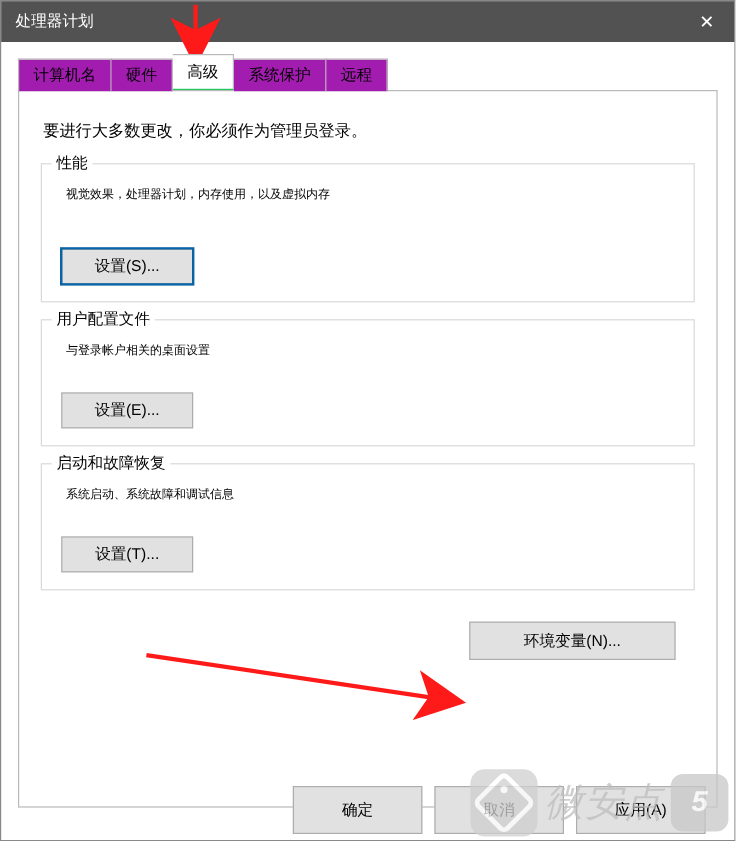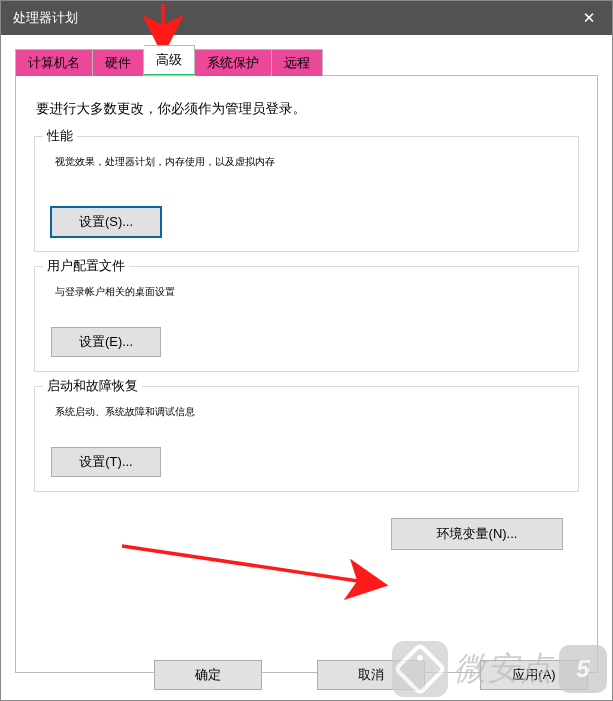--- a/index.html
+++ b/index.html
@@ -48,21 +48,21 @@
     display: flex;
     align-items: flex-end;
     height: 26px;
     position: relative;
     z-index: 2;
   }
   .tab {
     padding: 4px 12px 4px 12px;
     border: 1px solid #b9b9b9;
     border-bottom: none;
-    background: #ec4899;
+    background: #a21caf;
     margin-right: 0;
     font-size: 13px;
     position: relative;
     top: 1px;
     color: #000;
   }
   .tab + .tab { border-left: none; }
   .tab.active {
     background: #fff;
     border-bottom: 1px solid #22c55e;
@@ -141,22 +141,21 @@
     height: 50px;
     display: flex;
     align-items: center;
     justify-content: flex-end;
     gap: 10px;
     padding-right: 24px;
     border-top: none;
   }
   .footbar .btn {
     min-width: 108px;
-    height: 30px;
-    margin-left: 45px;
+    height: 40px;
   }
   
   .overlay-svg {
     position: absolute;
     left: 0; top: 0;
     width: 613px; height: 701px;
     pointer-events: none;
   }
   
   .watermark {

